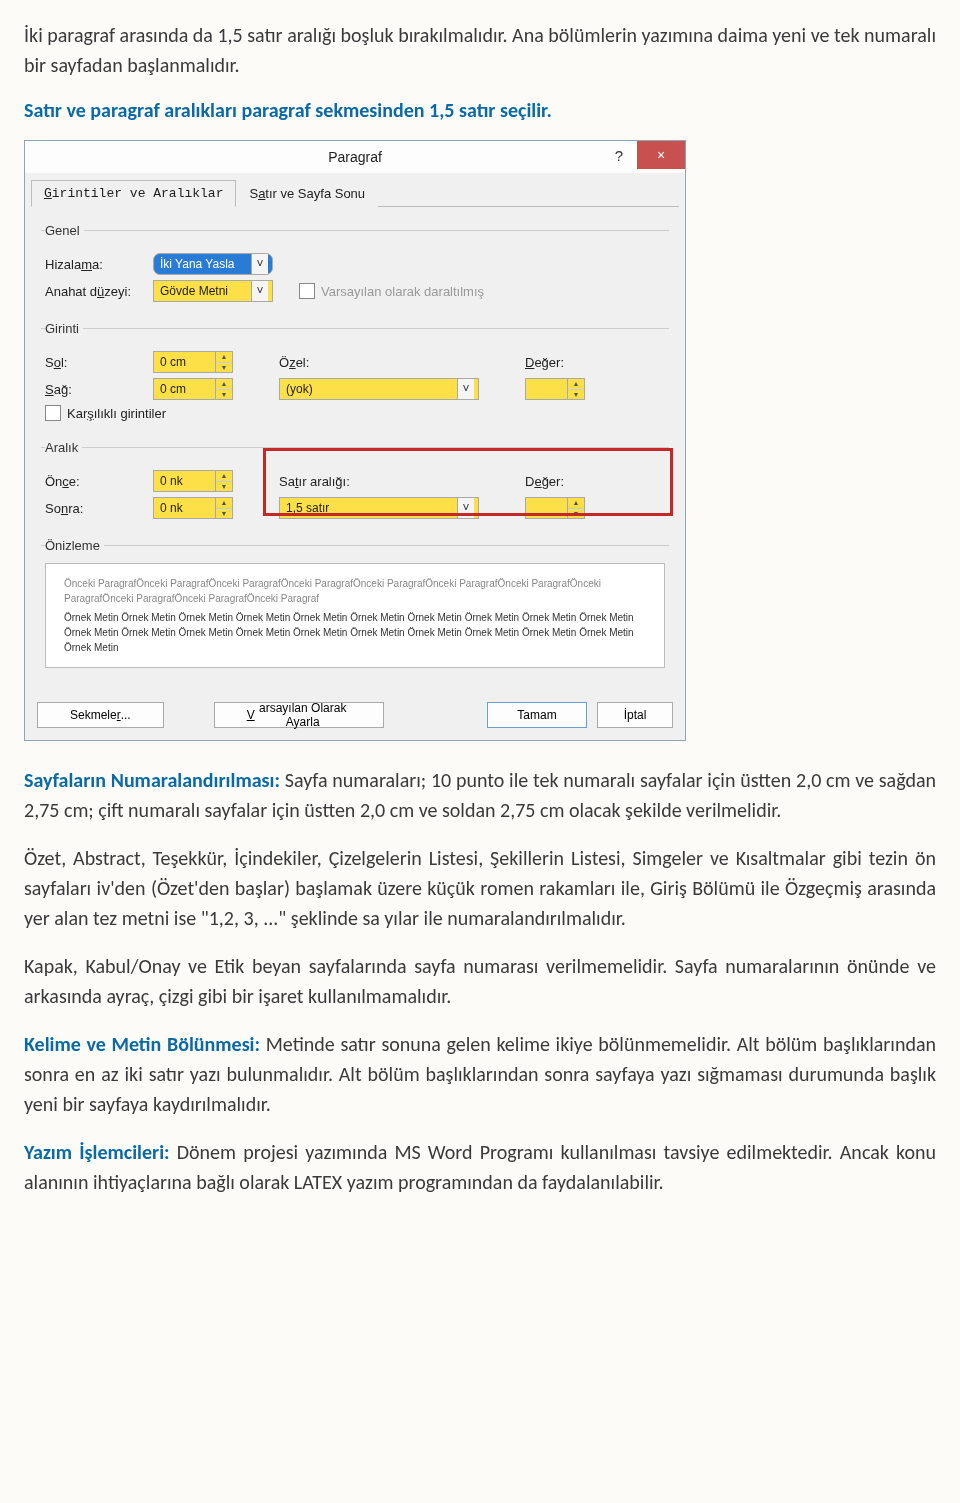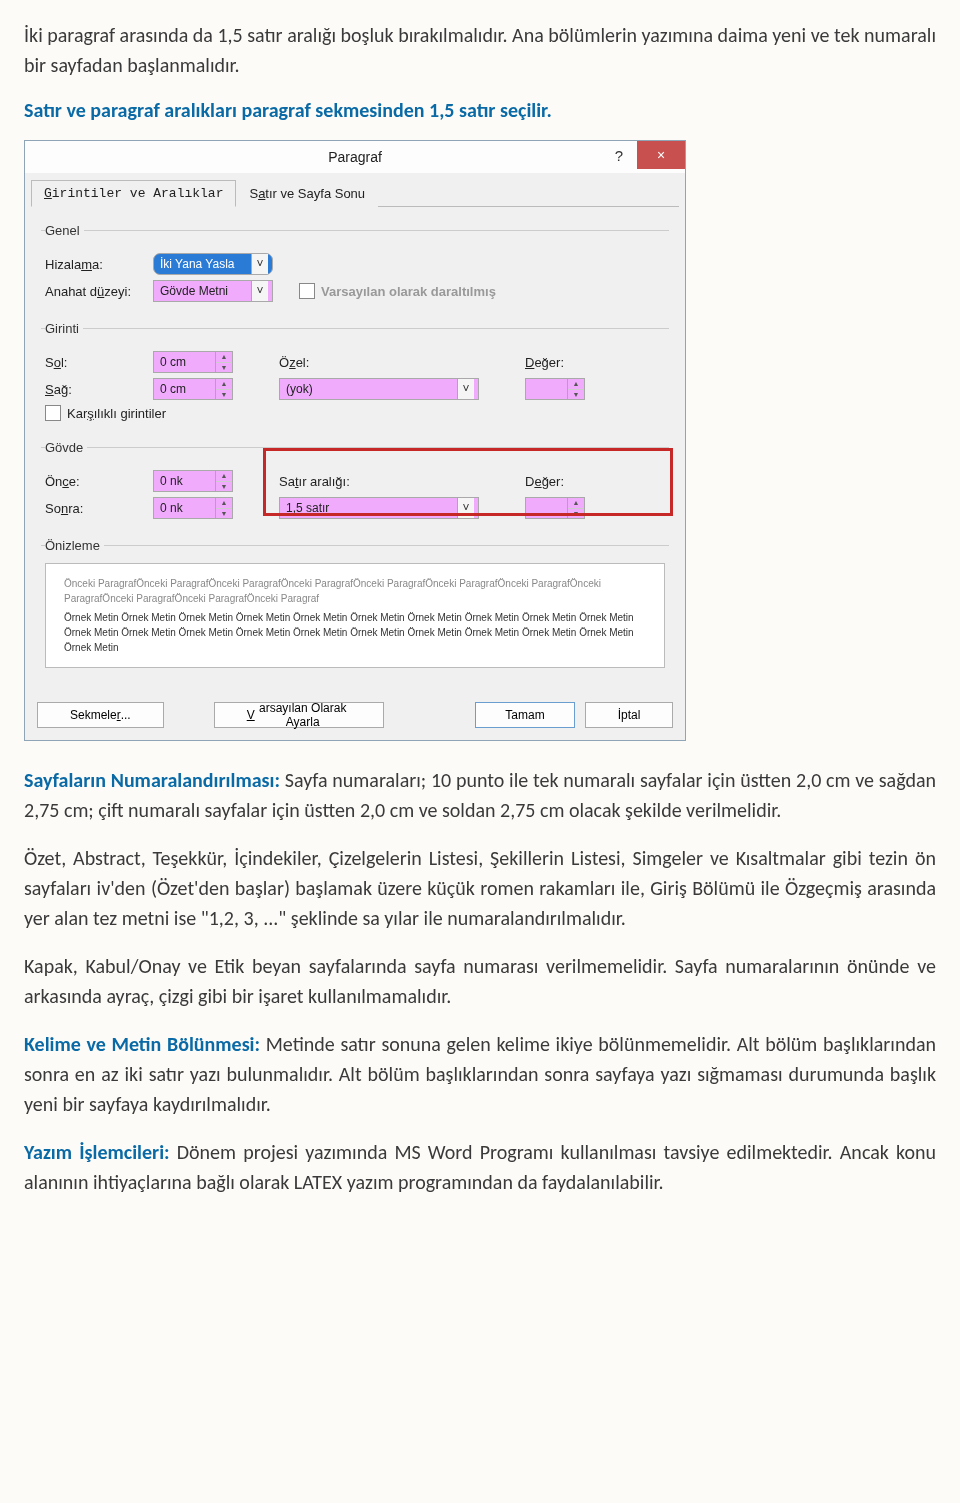--- a/index.html
+++ b/index.html
@@ -113,21 +113,21 @@
   .row {
     display: flex;
     align-items: center;
     margin: 5px 0;
     gap: 8px;
   }
   .lbl { width: 100px; }
   .u { text-decoration: underline; }
 
   .combo, .spin, .input {
-    background: #f0abfc;
+    background: #fde047;
     border: 1px solid #a9a9a9;
     height: 22px;
     display: inline-flex;
     align-items: center;
     font-size: 12px;
     box-sizing: border-box;
   }
   .combo {
     padding: 0 4px 0 6px;
     justify-content: space-between;
@@ -204,21 +204,21 @@
     border:1px solid #aaa;
     height:26px;
     padding:0 32px;
     font-size:12px;
     display:inline-flex;
     align-items:center;
     justify-content:center;
   }
   .btn.primary { border-color:#6a9ed0; }
 
-  .dimtext { color:#999;font-weight:bold; }
+  .dimtext { color:#999; }
 </style>
 </head>
 <body>
 
 <p class="body-text">İki paragraf arasında da 1,5 satır aralığı boşluk bırakılmalıdır. Ana bölümlerin yazımına daima yeni ve tek numaralı bir sayfadan başlanmalıdır.</p>
 
 <p class="blue-bold">Satır ve paragraf aralıkları paragraf sekmesinden 1,5 satır seçilir.</p>
 
 <div class="dialog">
   <div class="titlebar">
@@ -304,21 +304,21 @@
       <div class="row">
         <label class="checkbox">
           <span class="box"></span>
           <span>Kar<span class="u">ş</span>ılıklı girintiler</span>
         </label>
       </div>
     </fieldset>
 
     <div class="spacing-wrap">
     <fieldset>
-      <legend>Gövde</legend>
+      <legend>Aralık</legend>
       <div class="row">
         <span class="lbl">Ön<span class="u">c</span>e:</span>
         <div class="spin" style="width:80px">
           <span>0 nk</span>
           <span class="arrows">
                 <span>▲</span>
                 <span>▼</span>
               </span>
         </div>
         <span style="width:30px"></span>
@@ -361,21 +361,21 @@
       </div>
     </fieldset>
   </div>
 
   <div class="buttonrow">
     <button class="btn">Sekmele<span class="u">r</span>...</button>
     <span style="flex:0 0 30px"></span>
     <button class="btn" style="width:170px"><span class="u">V</span>arsayılan Olarak Ayarla</button>
     <span style="flex:1"></span>
     <button class="btn primary" style="width:100px">Tamam</button>
-    <button class="btn" style="width:88px">İptal</button>
+    <button class="btn" style="width:76px">İptal</button>
   </div>
 </div>
 
 <p class="body-text">
   <span class="section-label">Sayfaların Numaralandırılması:</span><span> Sayfa numaraları; 10 punto ile tek numaralı sayfalar için üstten 2,0 cm ve sağdan 2,75 cm; çift numaralı sayfalar için üstten 2,0 cm ve soldan 2,75 cm olacak şekilde verilmelidir.</span>
 </p>
 
 <p class="body-text">Özet, Abstract, Teşekkür, İçindekiler, Çizelgelerin Listesi, Şekillerin Listesi, Simgeler ve Kısaltmalar gibi tezin ön sayfaları iv'den (Özet'den başlar) başlamak üzere küçük romen rakamları ile, Giriş Bölümü ile Özgeçmiş arasında yer alan tez metni ise "1,2, 3, ..." şeklinde sa yılar ile numaralandırılmalıdır.</p>
 
 <p class="body-text">Kapak, Kabul/Onay ve Etik beyan sayfalarında sayfa numarası verilmemelidir. Sayfa numaralarının önünde ve arkasında ayraç, çizgi gibi bir işaret kullanılmamalıdır.</p>

